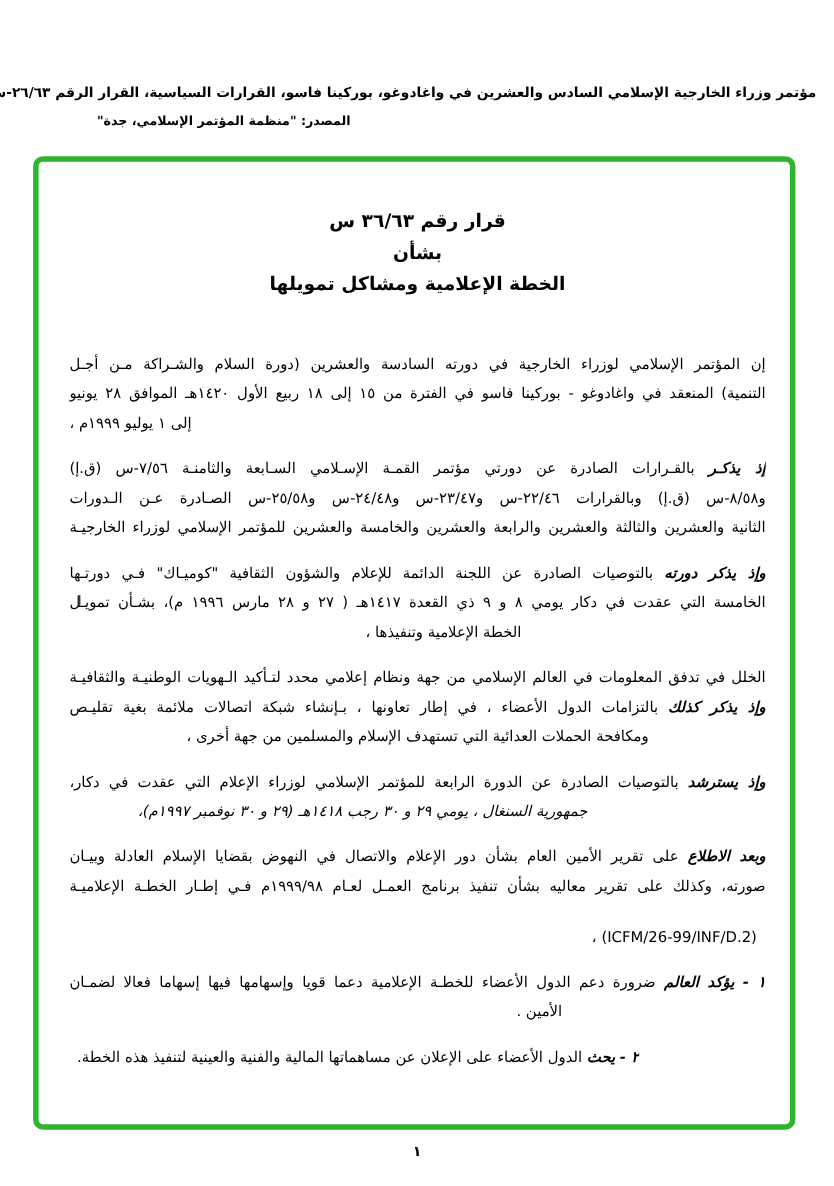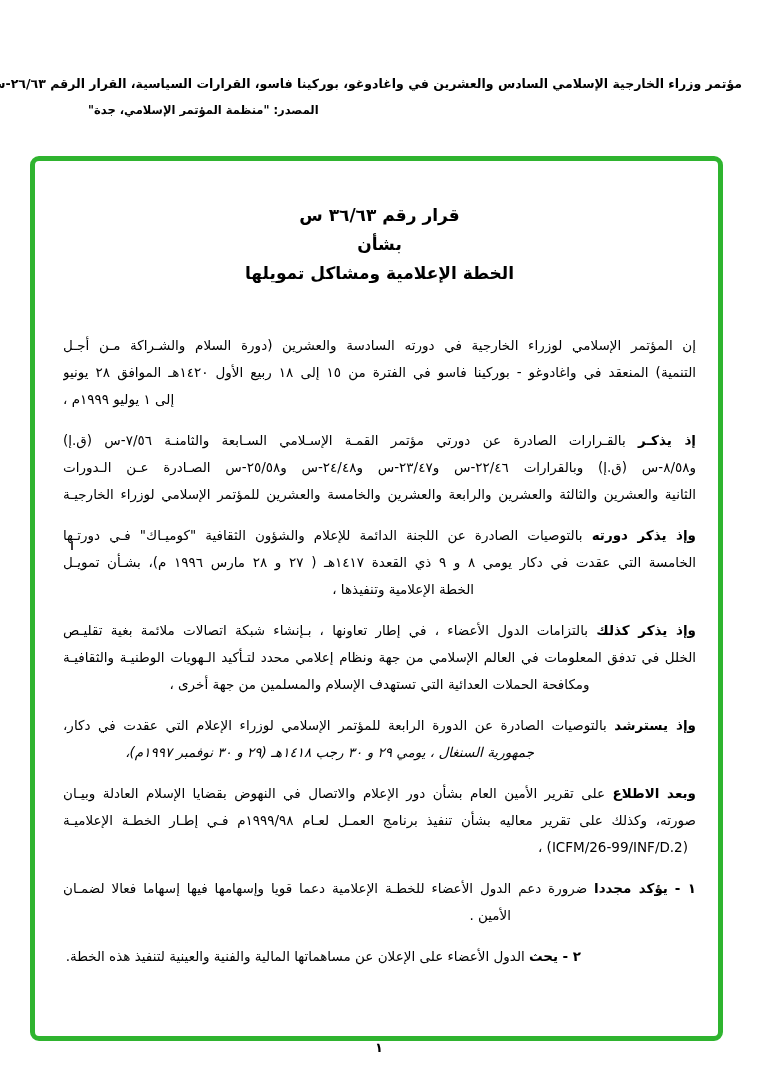--- a/index.html
+++ b/index.html
@@ -12,21 +12,21 @@
     position:absolute;top:76px;right:16px;left:10px;
     direction:rtl;text-align:right;white-space:nowrap;
     font-size:12.5px;font-weight:bold;letter-spacing:0;
   }
   .hdr2{
     position:absolute;top:103px;left:88px;
     direction:rtl;white-space:nowrap;
     font-size:11.5px;font-weight:bold;
   }
   .green-box{
-    position:absolute;left:30px;top:156px;width:693px;height:885px;
+    position:absolute;left:30px;top:142px;width:693px;height:885px;
     box-sizing:border-box;border:5px solid #2fb42f;border-radius:9px;
     background:#fff;
   }
   .content{
     position:absolute;inset:0;
     padding:40px 22px 0 28px;
     direction:rtl;
   }
   .title-line{
     text-align:center;font-weight:bold;font-size:17px;line-height:29px;
@@ -34,25 +34,25 @@
   .title-block{margin-bottom:44px;}
   .para{margin-bottom:14px;font-size:13.5px;}
   .line{
     line-height:27px;
     text-align:justify;text-align-last:justify;
     overflow:hidden;
   }
   .end-left{text-align:left;text-align-last:left;white-space:nowrap;}
   .end-right{text-align:right;text-align-last:right;white-space:nowrap;}
   .end-center{text-align:left;text-align-last:center;white-space:nowrap;}
-  .lead{font-weight:bold;}
+  .lead{font-weight:bold;font-style:italic;}
   .m-p2l4{margin-left:0;margin-right:125px;}
   .m-p3l3{margin-right:222px;}
   .m-p5l2{margin-right:162px;font-style:italic;}
-  .m-p6l3{margin-right:8px;}
+  .m-p6l3{margin-right:8px;margin-top:19px;}
   .m-i1l2{margin-right:185px;}
   .m-i2{margin-right:115px;}
   .artifact{
     position:absolute;left:71px;top:541px;width:2px;height:9px;
     background:#3a3a3a;
   }
   .page-num{
     position:absolute;top:1040px;left:0;width:758px;
     text-align:center;font-size:13px;font-weight:bold;
   }
@@ -84,38 +84,38 @@
       <div class="line">الثانية والعشرين والثالثة والعشرين والرابعة والعشرين والخامسة والعشرين للمؤتمر الإسلامي لوزراء الخارجيـة</div>
     </div>
 
     <div class="para">
       <div class="line"><span class="lead">وإذ يذكر دورته</span><span> بالتوصيات الصادرة عن اللجنة الدائمة للإعلام والشؤون الثقافية "كوميـاك" فـي دورتـها</span></div>
       <div class="line">الخامسة التي عقدت في دكار يومي ٨ و ٩ ذي القعدة ١٤١٧هـ ( ٢٧ و ٢٨  مارس ١٩٩٦ م)، بشـأن تمويـل</div>
       <div class="line end-right m-p3l3">الخطة الإعلامية وتنفيذها ،</div>
     </div>
 
     <div class="para">
+      <div class="line">الخلل في تدفق المعلومات في العالم الإسلامي من جهة ونظام إعلامي محدد لتـأكيد الـهويات الوطنيـة والثقافيـة</div>
       <div class="line"><span class="lead">وإذ يذكر كذلك</span><span> بالتزامات الدول الأعضاء ، في إطار تعاونها ، بـإنشاء شبكة اتصالات ملائمة بغية تقليـص</span></div>
-      <div class="line">الخلل في تدفق المعلومات في العالم الإسلامي من جهة ونظام إعلامي محدد لتـأكيد الـهويات الوطنيـة والثقافيـة</div>
       <div class="line end-center">ومكافحة الحملات العدائية التي تستهدف الإسلام والمسلمين من جهة أخرى ،</div>
     </div>
 
     <div class="para">
       <div class="line"><span class="lead">وإذ يسترشد</span><span> بالتوصيات الصادرة عن الدورة الرابعة للمؤتمر الإسلامي لوزراء الإعلام التي عقدت في دكار،</span></div>
       <div class="line end-right m-p5l2">جمهورية السنغال ، يومي ٢٩ و ٣٠ رجب ١٤١٨هـ (٢٩ و ٣٠ نوفمبر ١٩٩٧م)،</div>
     </div>
 
     <div class="para">
       <div class="line"><span class="lead">وبعد الاطلاع</span><span> على تقرير الأمين العام بشأن دور الإعلام والاتصال في النهوض بقضايا الإسلام العادلة وبيـان</span></div>
       <div class="line">صورته، وكذلك على تقرير معاليه بشأن تنفيذ برنامج العمـل لعـام ١٩٩٩/٩٨م فـي إطـار الخطـة الإعلاميـة</div>
       <div class="line end-right m-p6l3">(ICFM/26-99/INF/D.2) ،</div>
     </div>
 
     <div class="para">
-      <div class="line"><span class="lead">١ -</span> <span class="lead">يؤكد مجددا</span><span> ضرورة دعم الدول الأعضاء للخطـة الإعلامية دعما قويا وإسهامها فيها إسهاما فعالا لضمـان</span></div>
+      <div class="line"><span class="lead">١ -</span> <span class="lead">يؤكد العالم</span><span> ضرورة دعم الدول الأعضاء للخطـة الإعلامية دعما قويا وإسهامها فيها إسهاما فعالا لضمـان</span></div>
       <div class="line end-right m-i1l2">الأمين .</div>
     </div>
 
     <div class="para">
       <div class="line end-right m-i2"><span class="lead">٢ -</span> <span class="lead">يحث</span><span> الدول الأعضاء على الإعلان عن  مساهماتها المالية والفنية والعينية لتنفيذ هذه الخطة.</span></div>
     </div>
 
   </div>
 </div>
 

